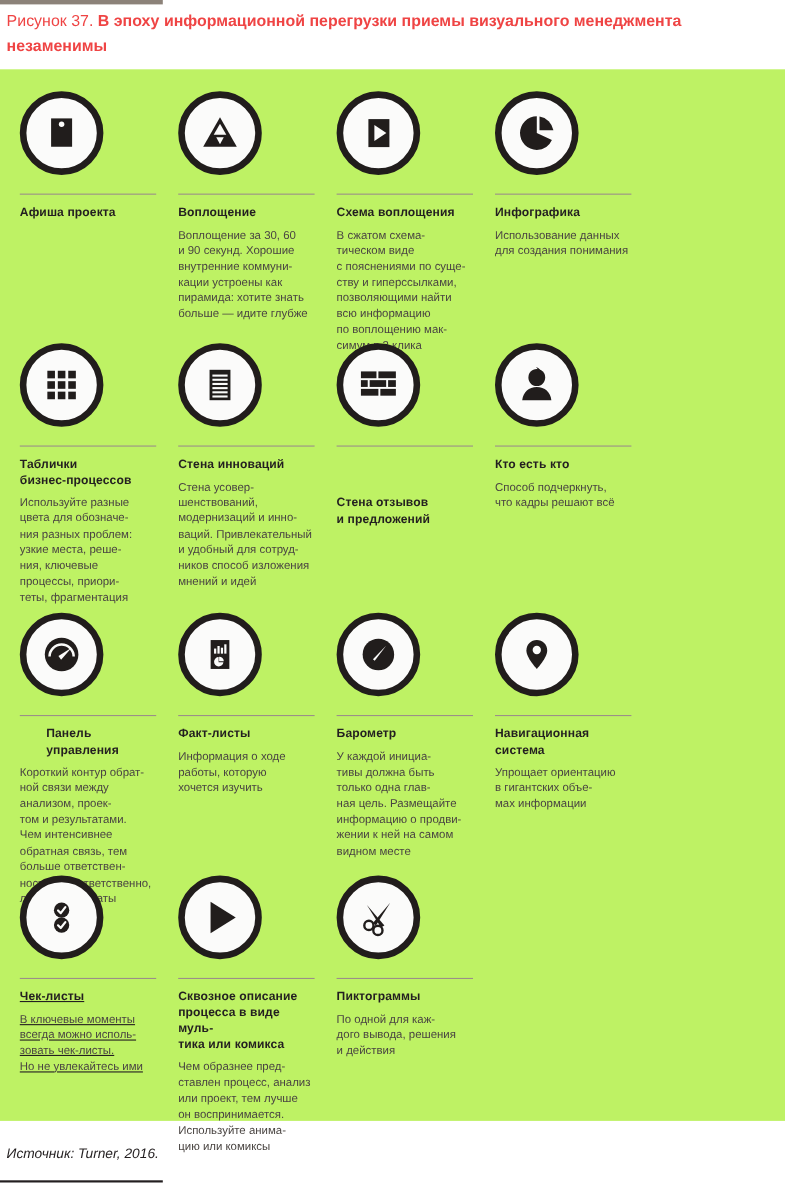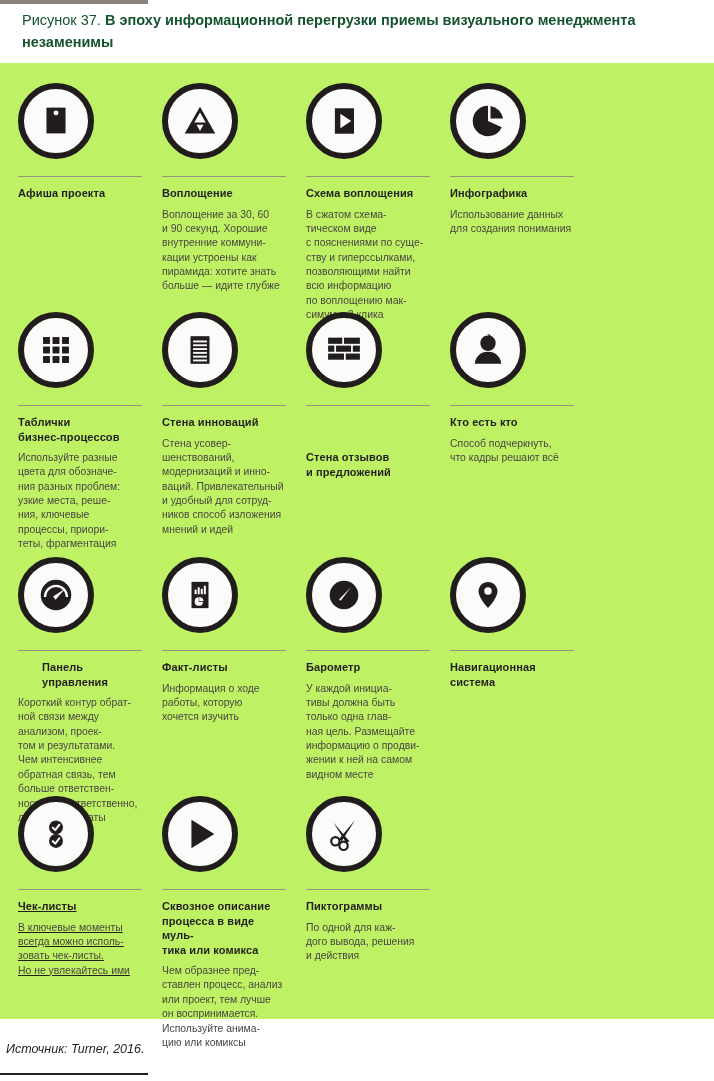--- a/index.html
+++ b/index.html
@@ -23,25 +23,25 @@
     left: 0;
     width: 148px;
     height: 4px;
     background: #8c8279;
   }
 
   
   .caption {
     position: absolute;
     top: 10px;
-    left: 22px;
+    left: 6px;
     width: 620px;
     font-size: 14.5px;
     line-height: 1.5;
-    color: #14532d;
+    color: #ef4444;
   }
   .caption .fignum {
     font-weight: 400;
   }
   .caption .figtitle {
     font-weight: 700;
   }
 
   
   .panel {
@@ -326,20 +326,23 @@
       </div>
       <div class="card" style="left: 450px; top: 494px;">
         <div class="badge">
           <svg width="32" height="42" viewBox="0 0 44 44">
             <path d="M22 4 c-7.2 0-13 5.8-13 13 0 9.4 13 23 13 23 s13-13.6 13-23 C35 9.8 29.2 4 22 4 Z" fill="#211d1c"></path>
             <circle cx="22" cy="16.4" r="5.2" fill="#fbfbfa"></circle>
           </svg>
         </div>
         <div class="divider"></div>
         <div class="card-title" style="white-space: pre-line;">Навигационная система</div>
+        <div class="card-body">Упрощает ориентацию
+в гигантских объе-
+мах информации</div>
       </div>
       <div class="card" style="left: 18px; top: 733px; text-decoration: underline;">
         <div class="badge">
           <svg width="34" height="42" viewBox="0 0 44 44">
             <circle cx="22" cy="13.5" r="9" fill="#211d1c"></circle>
             <path d="M17.8 13.8 L21 17 L26.4 10" fill="none" stroke="#fbfbfa" stroke-width="2.6" stroke-linecap="round" stroke-linejoin="round"></path>
             <circle cx="22" cy="31" r="9" fill="#211d1c"></circle>
             <path d="M17.8 31.3 L21 34.5 L26.4 27.5" fill="none" stroke="#fbfbfa" stroke-width="2.6" stroke-linecap="round" stroke-linejoin="round"></path>
           </svg>
         </div>

